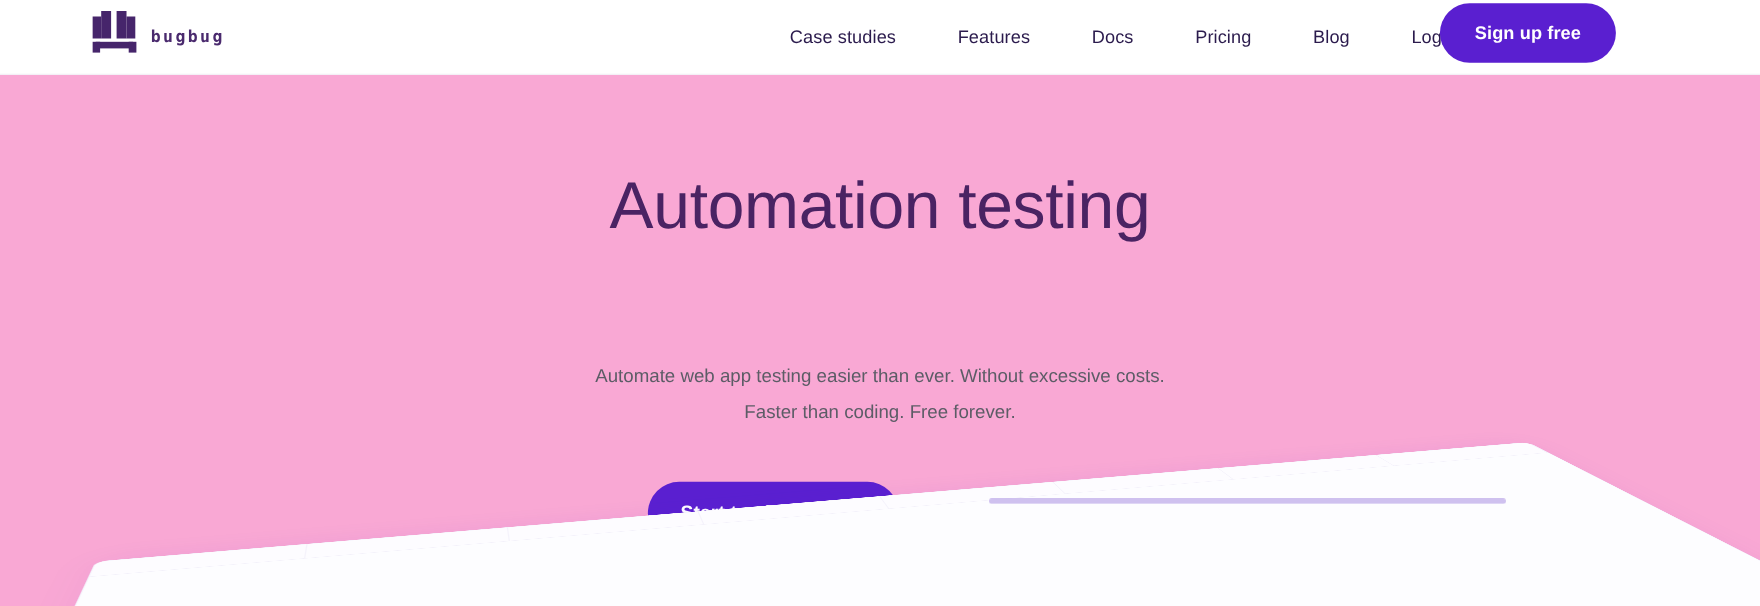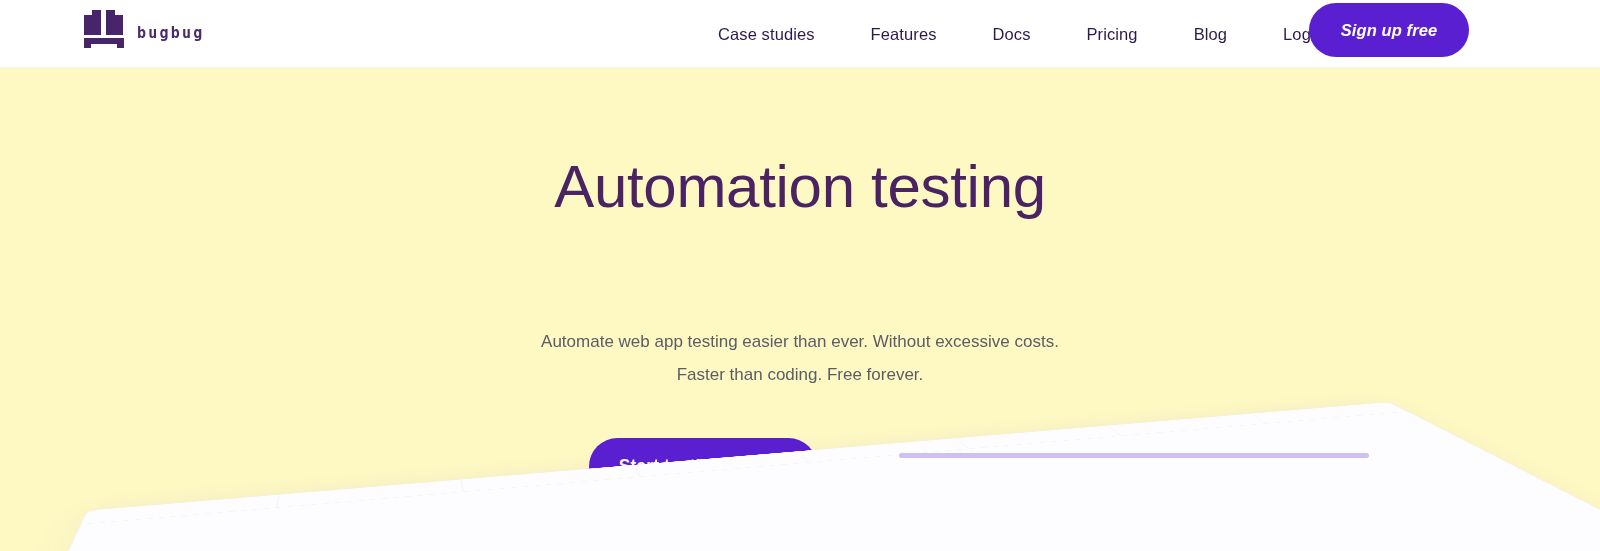--- a/index.html
+++ b/index.html
@@ -15,21 +15,21 @@
     font-family: "Liberation Sans", sans-serif;
     background: #ffffff;
     color: #3d2060;
     -webkit-font-smoothing: antialiased;
   }
 
   .page {
     position: relative;
     width: 1600px;
     height: 551px;
-    background: #fef9c3;
+    background: #f9a8d4;
     overflow: hidden;
   }
 
   
   .header {
     position: absolute;
     top: 0; left: 0;
     width: 1600px;
     height: 68px;
     background: #ffffff;
@@ -100,21 +100,20 @@
     font-size: 16.5px;
     font-weight: 700;
     border: none;
     cursor: pointer;
     letter-spacing: 0.1px;
     display: flex;
     align-items: center;
     justify-content: center;
     white-space: nowrap;
     font-family: "Liberation Sans", sans-serif;
-    font-style: italic;
   }
 
   
   .hero {
     position: absolute;
     top: 68px; left: 0;
     width: 1600px;
     height: 483px;
     text-align: center;
   }

